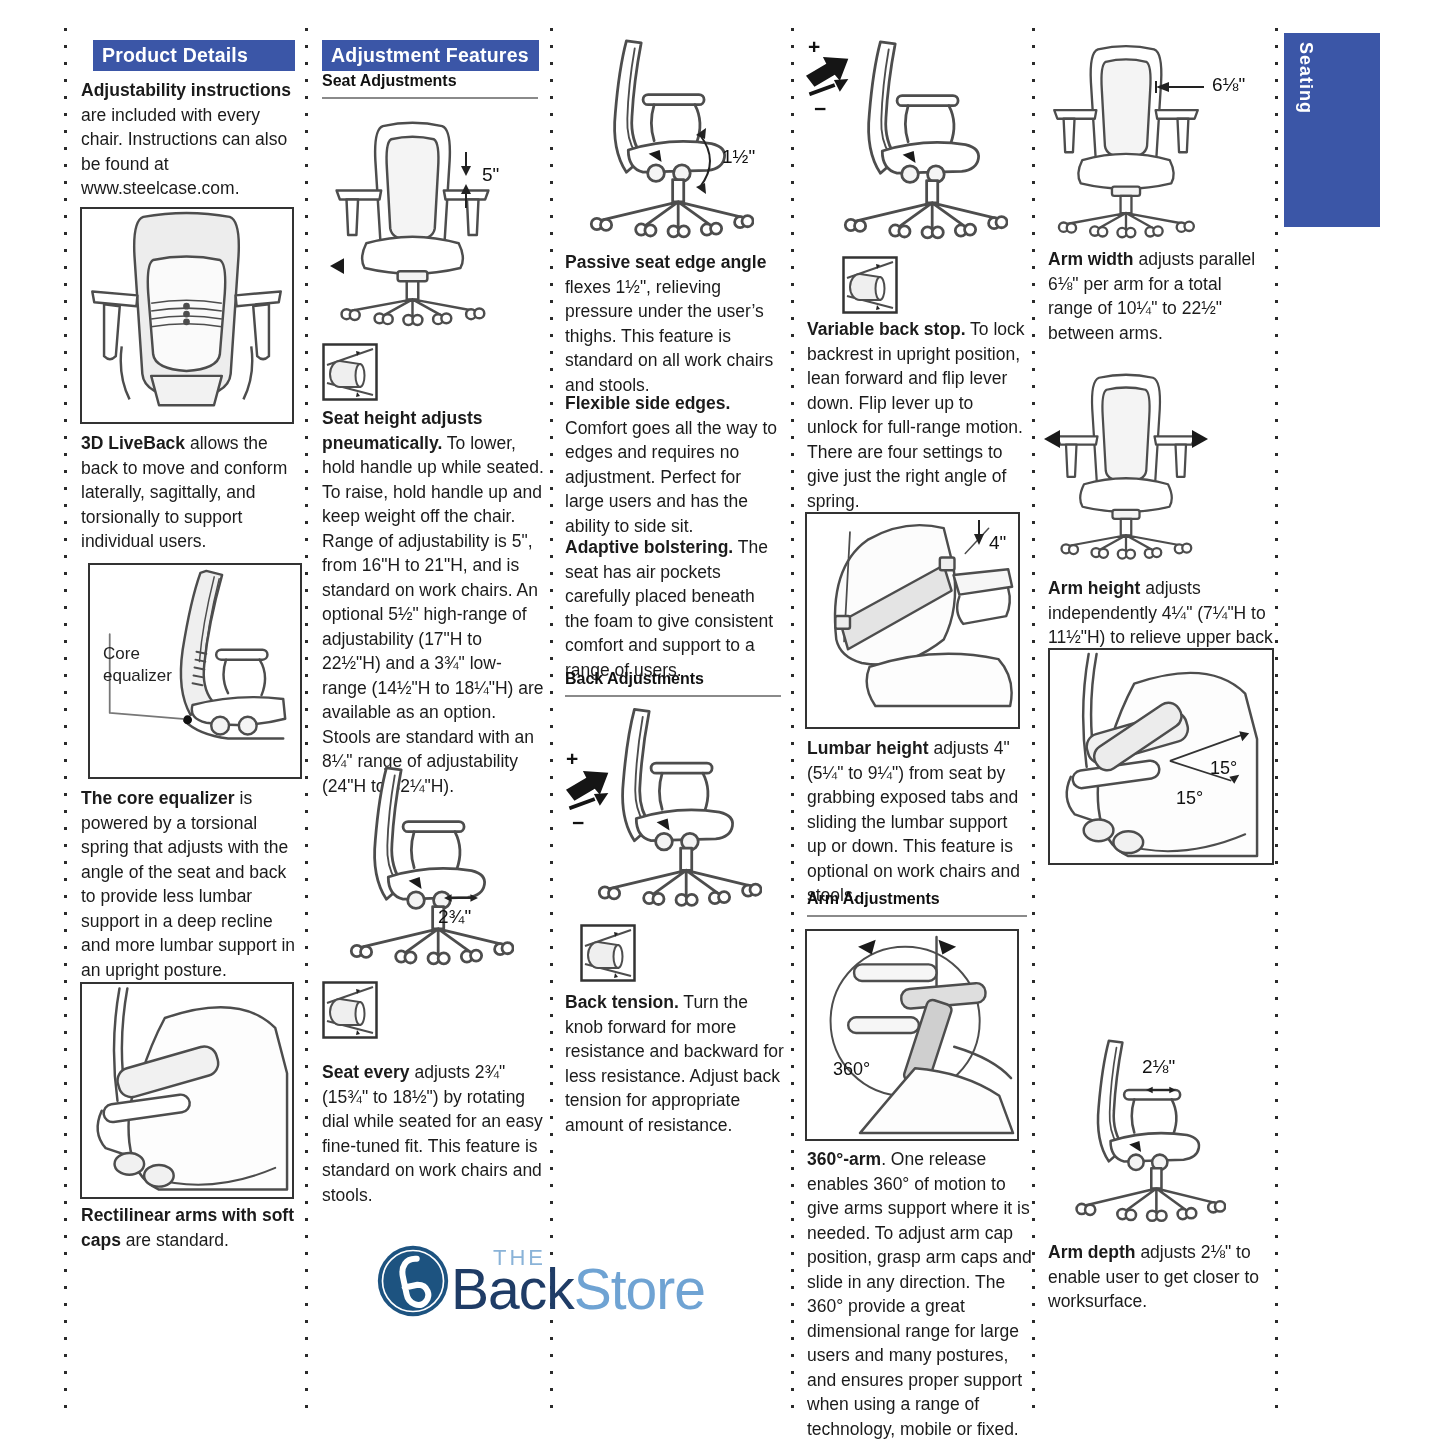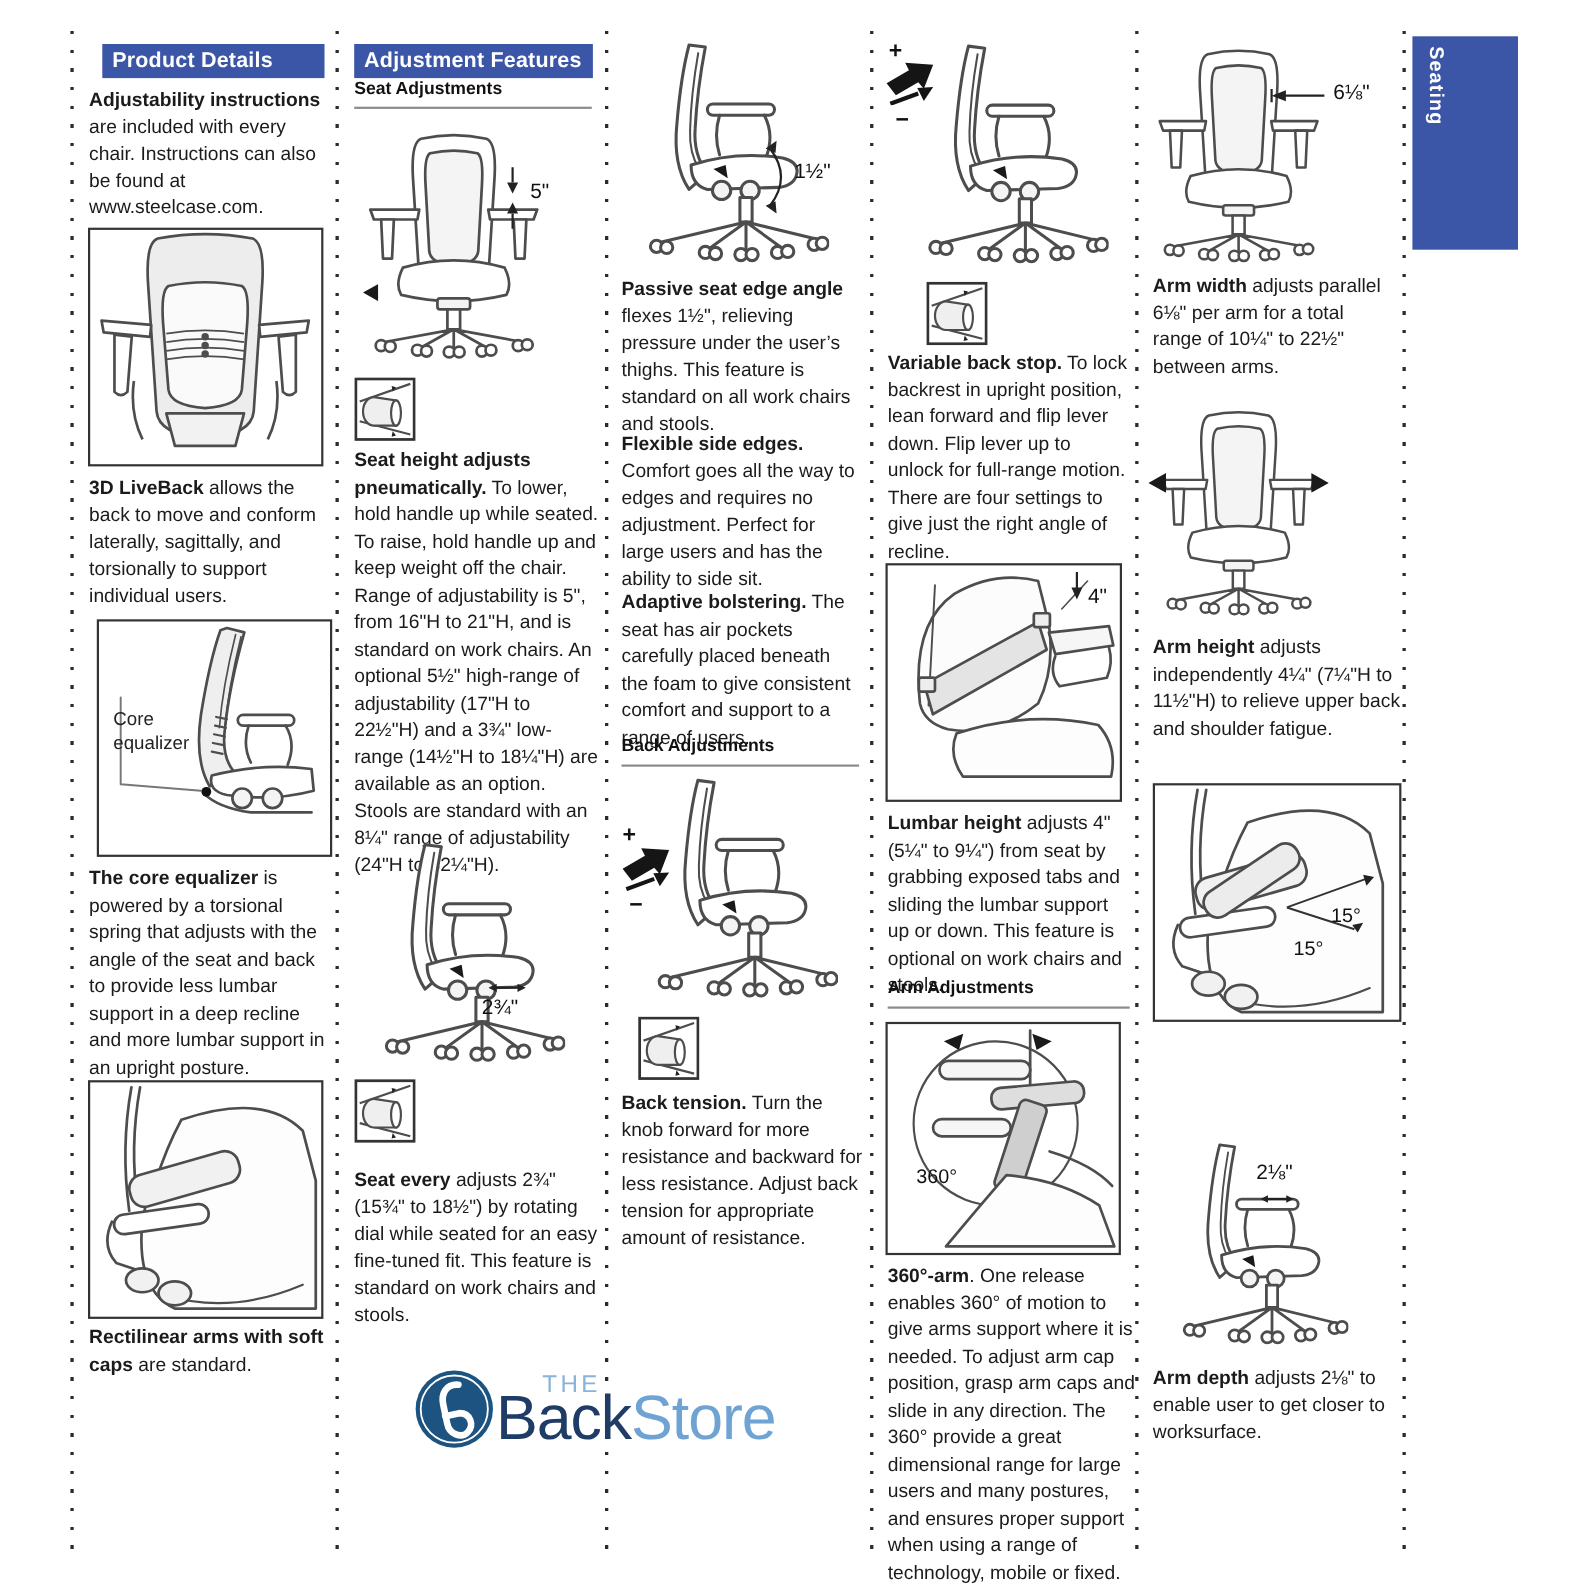--- a/index.html
+++ b/index.html
@@ -347,21 +347,21 @@
   <span class="sign" style="left:808px;top:36px">+</span>
   <svg class="fig" style="left:800px;top:52px" width="56" height="44">
       <use href="#g-recline"></use>
     </svg>
   <span class="sign" style="left:814px;top:98px">−</span>
 
   <svg class="fig" style="left:842px;top:256px" width="56" height="58">
       <use href="#g-knob"></use>
     </svg>
 
-  <p class="t" style="left:807px;top:317px;width:220px"><b>Variable back stop.</b> <span>To lock backrest in upright position, lean forward and flip lever down. Flip lever up to unlock for full-range motion. There are four settings to give just the right angle of recline.</span></p>
+  <p class="t" style="left:807px;top:317px;width:220px"><b>Variable back stop.</b> <span>To lock backrest in upright position, lean forward and flip lever down. Flip lever up to unlock for full-range motion. There are four settings to give just the right angle of spring.</span></p>
 
   <div class="frame" style="left:805px;top:512px;width:215px;height:217px">
     <svg width="210" height="212">
         <use href="#g-lumbar"></use>
       </svg>
     <svg style="position:absolute;left:166px;top:6px" width="12" height="26">
         <use href="#g-darrow"></use>
       </svg>
     <span class="dim" style="left:182px;top:18px">4"</span>
   </div>
@@ -392,21 +392,21 @@
     </svg>
   <svg class="fig" style="left:1044px;top:430px" width="16" height="18">
       <use href="#g-tri-left"></use>
     </svg>
   <svg class="fig" style="left:1192px;top:430px" width="16" height="18">
       <use href="#g-tri-right"></use>
     </svg>
 
   <p class="t" style="left:1048px;top:576px;width:226px"><b>Arm height</b> <span>adjusts independently 4¼" (7¼"H to 11½"H) to relieve upper back and shoulder fatigue.</span></p>
 
-  <div class="frame" style="left:1048px;top:712px;width:226px;height:217px">
+  <div class="frame" style="left:1048px;top:648px;width:226px;height:217px">
     <svg width="216" height="212">
         <use href="#g-pivot"></use>
       </svg>
     <span class="deg" style="left:160px;top:108px">15°</span>
     <span class="deg" style="left:126px;top:138px">15°</span>
   </div>
 
   <svg class="fig" style="left:1046px;top:1022px" width="180" height="216">
       <use href="#g-side"></use>
     </svg>

